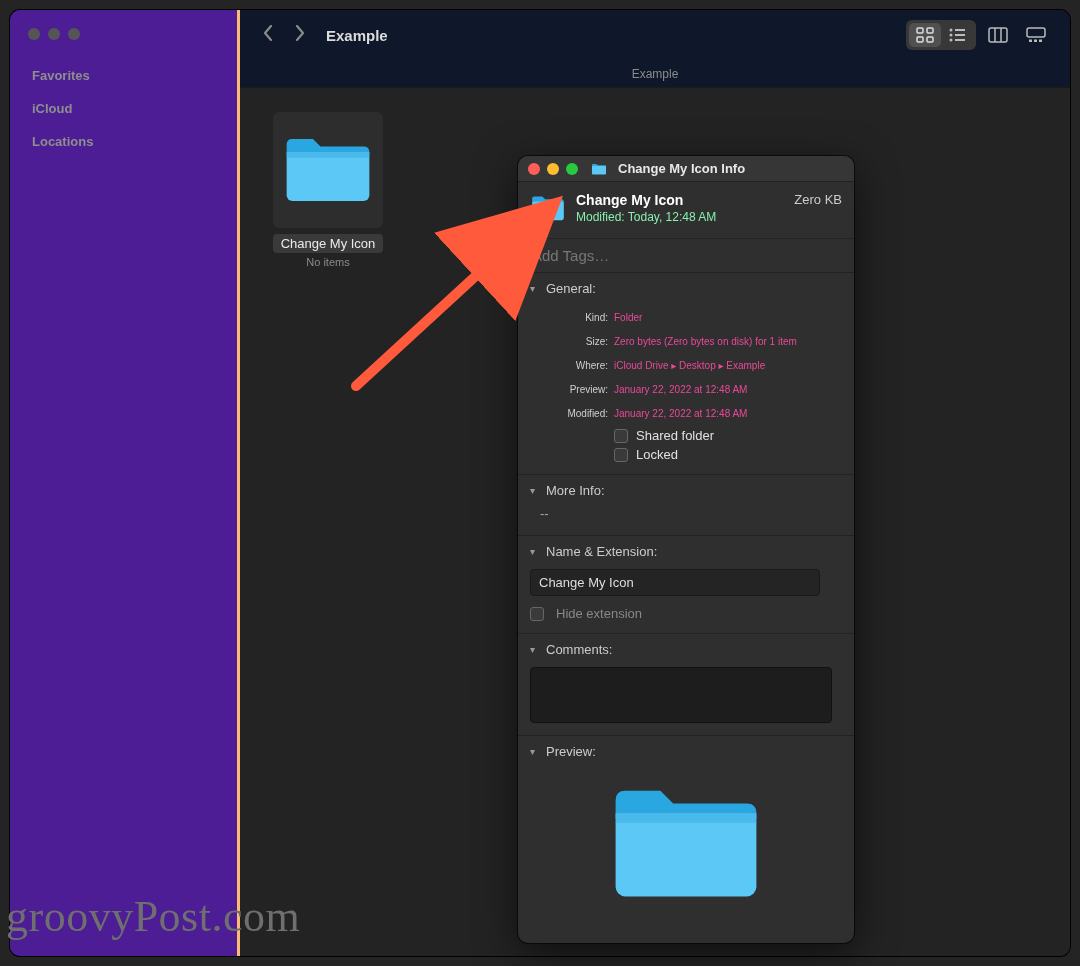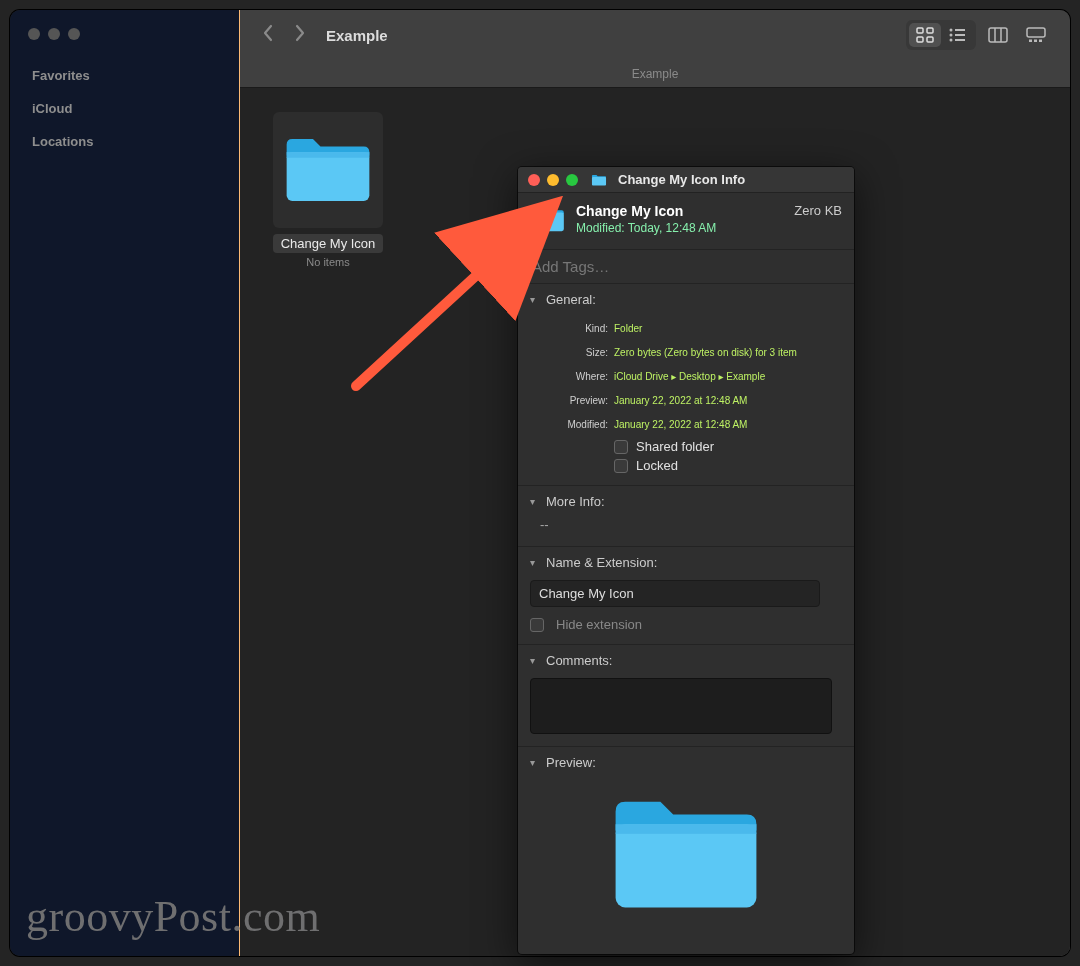--- a/index.html
+++ b/index.html
@@ -13,28 +13,28 @@
   
   .finder {
     position: absolute; left: 10px; top: 10px; right: 10px; bottom: 10px;
     background: #2a2a2a;
     border-radius: 10px;
     display: flex;
     overflow: hidden;
     box-shadow: 0 0 0 1px #000;
   }
   .sidebar {
-    width: 230px; background: #0f172a; padding: 14px 0 0 0;
-    border-right: 1px solid #fdba74;
+    width: 230px; background: #4c1d95; padding: 14px 0 0 0;
+    border-right: 3px solid #fdba74;
     position: relative;
   }
   .traffic { display: flex; gap: 8px; padding: 4px 18px 22px; }
   .traffic span { width: 12px; height: 12px; border-radius: 50%; background: #555; }
   .side-heading { color: #8e8e8e; font-size: 13px; font-weight: 600; padding: 6px 22px 12px; }
-  .main { flex: 1; display: flex; flex-direction: column; background: #404040; }
+  .main { flex: 1; display: flex; flex-direction: column; background: #0f172a; }
   .toolbar {
     height: 50px; display: flex; align-items: center; padding: 0 18px;
     gap: 12px;
   }
   .nav-btn { color: #888; font-size: 20px; padding: 0 4px; cursor: default; }
   .title { font-size: 15px; font-weight: 600; color: #dcdcdc; margin-left: 4px; }
   .view-controls { margin-left: auto; display: flex; gap: 6px; align-items: center; }
   .seg { display: flex; background: #383838; border-radius: 6px; padding: 3px; }
   .seg .btn, .vbtn { width: 32px; height: 24px; display:flex; align-items:center; justify-content:center; color:#ccc; border-radius:5px; }
   .seg .btn.active { background: #505050; }
@@ -48,22 +48,22 @@
   }
   .folder-icon-lg {
     width:110px; height:116px; margin:0 auto 6px;
     background:#2d2d2d; border-radius:6px; padding:10px 8px 4px;
   }
   .folder-item .label { background:#3a3a3a; display:inline-block; padding:2px 8px; border-radius:4px; color:#eaeaea; font-size:13px; }
   .folder-item .sub { display:block; color:#8a8a8a; font-size:11px; margin-top:3px; }
 
   
   .info-panel {
-    position:absolute; left:518px; top:167px; width:336px;
-    background:#2f2f2f; border-radius:4px;
+    position:absolute; left:518px; top:156px; width:336px;
+    background:#2f2f2f; border-radius:10px;
     box-shadow: 0 10px 40px rgba(0,0,0,0.6), 0 0 0 1px rgba(0,0,0,0.6);
     overflow:hidden;
     color:#d8d8d8;
   }
   .info-titlebar { height:26px; background:#363636; display:flex; align-items:center; padding:0 10px; gap:7px; border-bottom:1px solid #222;}
   .dot { width:12px; height:12px; border-radius:50%; }
   .dot.red{background:#ff5f57;} .dot.yellow{background:#febc2e;} .dot.green{background:#28c840;}
   .info-titlebar .ico { margin-left:6px; display:flex; align-items:center; }
   .info-titlebar .txt { font-size:13px; font-weight:600; color:#e8e8e8; margin-left:4px; }
   .info-header { display:flex; padding:10px 12px; gap:10px; align-items:flex-start; border-bottom:1px solid #232323;}
@@ -71,36 +71,36 @@
   .info-header .hmeta { flex:1; }
   .info-header .hname { font-size:14px; font-weight:700; color:#fff; }
   .info-header .hmod { font-size:12px; color:#86efac; margin-top:2px;}
   .info-header .hsize { font-size:13px; color:#ccc; white-space:nowrap; }
   .tags-row { padding:8px 14px; color:#777; font-size:15px; border-bottom:1px solid #232323; }
   .section { border-bottom:1px solid #232323; padding:8px 12px 12px; }
   .sec-head { display:flex; align-items:center; gap:6px; color:#ccc; font-size:13px; cursor:default; padding-bottom:4px;}
   .chev { font-size:10px; color:#999; width:10px; }
   .kv { display:flex; font-size:10px; padding:1px 0;margin-top:11px; }
   .kv .k { width:78px; text-align:right; color:#cfcfcf; margin-right:6px; }
-  .kv .v { flex:1; color:#bef264; }
+  .kv .v { flex:1; color:#ec4899; }
   .chk-row { display:flex; align-items:center; gap:8px; margin-left:84px; margin-top:8px; color:#e0e0e0; font-size:13px;}
   .chk { width:14px; height:14px; border:1px solid #666; border-radius:3px; background:#3a3a3a; }
   .name-input { width:290px; background:#242424; border:1px solid #1a1a1a; border-radius:4px; padding:5px 8px; color:#ddd; font-size:13px; margin-top:6px; }
   .hide-ext { display:flex; align-items:center; gap:12px; margin-top:10px; color:#888; font-size:13px; }
   .comments-box { width:302px; height:56px; background:#1d1d1d; border:1px solid #111; border-radius:4px; margin-top:6px; }
   .preview-area { padding:14px 0 24px; display:flex; justify-content:center; }
   .more-info-val { color:#aaa; padding:4px 0 2px 10px; font-size:13px;}
 
   
   .arrow {
     position:absolute; left:336px; top:196px; width:230px; height:200px;
     pointer-events:none;
   }
   .watermark {
-    position:absolute; left:26px; bottom:24px;
+    position:absolute; left:6px; bottom:24px;
     font-family: Georgia, 'Times New Roman', serif;
     font-size:44px; color:#6f6f70; letter-spacing:0.5px;
   }
 </style>
 </head>
 <body>
 
 <div class="finder">
   <div class="sidebar">
     <div class="traffic">
@@ -221,21 +221,21 @@
     <div class="sec-head">
       <span class="chev">▾</span>
       <span>General:</span>
     </div>
     <div class="kv">
         <span class="k">Kind:</span>
         <span class="v">Folder</span>
       </div>
     <div class="kv">
         <span class="k">Size:</span>
-        <span class="v">Zero bytes (Zero bytes on disk) for 3 item</span>
+        <span class="v">Zero bytes (Zero bytes on disk) for 1 item</span>
       </div>
     <div class="kv">
         <span class="k">Where:</span>
         <span class="v">iCloud Drive ▸ Desktop ▸ Example</span>
       </div>
     <div class="kv">
         <span class="k">Preview:</span>
         <span class="v">January 22, 2022 at 12:48 AM</span>
       </div>
     <div class="kv">

